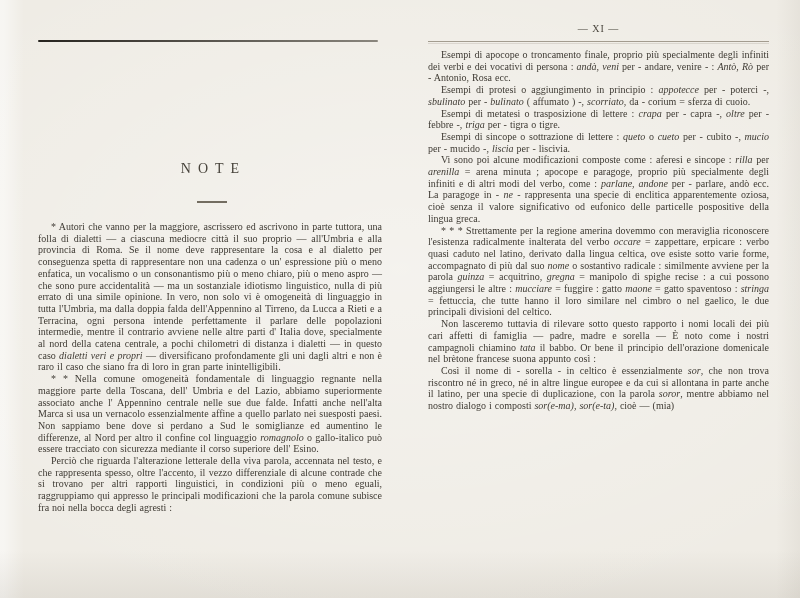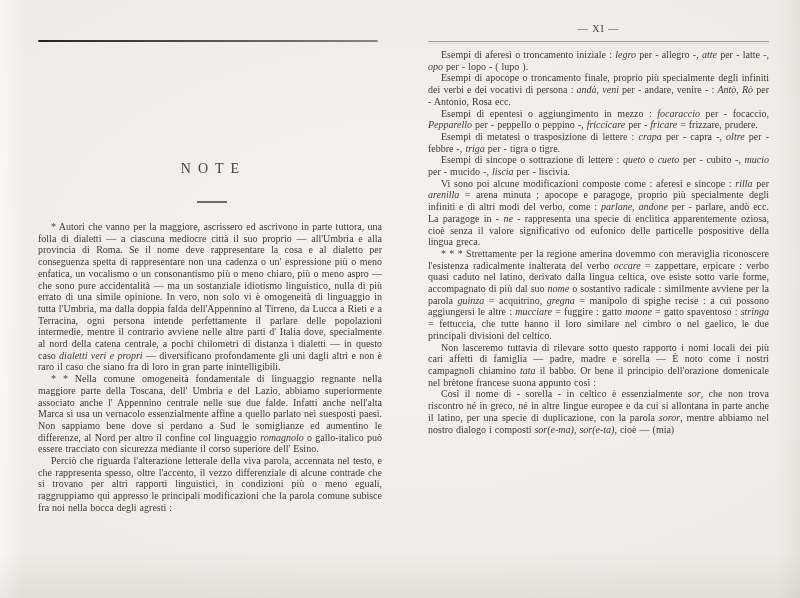--- a/index.html
+++ b/index.html
@@ -97,23 +97,22 @@
       <p class="para gap-before"><span class="marker">* * </span><span>Nella comune omogeneità fondamentale di linguaggio regnante nella maggiore parte della Toscana, dell' Umbria e del Lazio, abbiamo superiormente associato anche l' Appennino centrale nelle sue due falde. Infatti anche nell'alta Marca si usa un vernacolo essenzialmente affine a quello parlato nei suesposti paesi. Non sappiamo bene dove si perdano a Sud le somiglianze ed aumentino le differenze, al Nord per altro il confine col linguaggio <i>romagnolo</i> o gallo-italico può essere tracciato con sicurezza mediante il corso superiore dell' Esino.</span></p>
       <p class="para"><span class="marker"></span><span>Perciò che riguarda l'alterazione letterale della viva parola, accennata nel testo, e che rappresenta spesso, oltre l'accento, il vezzo differenziale di alcune contrade che si trovano per altri rapporti linguistici, in condizioni più o meno eguali, raggruppiamo qui appresso le principali modificazioni che la parola comune subisce fra noi nella bocca degli agresti :</span></p>
     </div>
   </div>
 
   <div class="page-col col-right">
     <div class="page-header">— XI —</div>
     <div class="header-rule"></div>
 
     <div class="text-block right-text">
-      <p class="para"><span class="marker"></span><span>Esempi di aferesi o troncamento iniziale : <i>legro</i> per - allegro -, <i>atte</i> per - latte -, <i>opo</i> per - lopo - ( lupo ).</span></p>
       <p class="para"><span class="marker"></span><span>Esempi di apocope o troncamento finale, proprio più specialmente degli infiniti dei verbi e dei vocativi di persona : <i>andà, veni</i> per - andare, venire - : <i>Antò, Rò</i> per - Antonio, Rosa ecc.</span></p>
-      <p class="para"><span class="marker"></span><span>Esempi di epentesi o aggiungimento in mezzo : <i>focaraccio</i> per - focaccio, <i>Pepparello</i> per - peppello o peppino -, <i>friccicare</i> per - <i>fricare</i> = frizzare, prudere.</span></p>
+      <p class="para"><span class="marker"></span><span>Esempi di protesi o aggiungimento in principio : <i>appotecce</i> per - poterci -, <i>sbulinato</i> per - <i>bulinato</i> ( affumato ) -, <i>scorriato</i>, da - corium = sferza di cuoio.</span></p>
       <p class="para"><span class="marker"></span><span>Esempi di metatesi o trasposizione di lettere : <i>crapa</i> per - capra -, <i>oltre</i> per - febbre -, <i>triga</i> per - tigra o tigre.</span></p>
       <p class="para"><span class="marker"></span><span>Esempi di sincope o sottrazione di lettere : <i>queto</i> o <i>cueto</i> per - cubito -, <i>mucio</i> per - mucido -, <i>liscia</i> per - liscivia.</span></p>
       <p class="para"><span class="marker"></span><span>Vi sono poi alcune modificazioni composte come : aferesi e sincope : <i>rilla</i> per <i>arenilla</i> = arena minuta ; apocope e paragoge, proprio più specialmente degli infiniti e di altri modi del verbo, come : <i>parlane, andone</i> per - parlare, andò ecc. La paragoge in - <i>ne</i> - rappresenta una specie di enclitica apparentemente oziosa, cioè senza il valore significativo od eufonico delle particelle pospositive della lingua greca.</span></p>
       <p class="para gap-before"><span class="marker">* * * </span><span>Strettamente per la regione amerina dovemmo con meraviglia riconoscere l'esistenza radicalmente inalterata del verbo <i>occare</i> = zappettare, erpicare : verbo quasi caduto nel latino, derivato dalla lingua celtica, ove esiste sotto varie forme, accompagnato di più dal suo <i>nome</i> o sostantivo radicale : similmente avviene per la parola <i>guinza</i> = acquitrino, <i>gregna</i> = manipolo di spighe recise : a cui possono aggiungersi le altre : <i>mucciare</i> = fuggire : gatto <i>maone</i> = gatto spaventoso : <i>stringa</i> = fettuccia, che tutte hanno il loro similare nel cimbro o nel gaelico, le due principali divisioni del celtico.</span></p>
       <p class="para"><span class="marker"></span><span>Non lasceremo tuttavia di rilevare sotto questo rapporto i nomi locali dei più cari affetti di famiglia — padre, madre e sorella — È noto come i nostri campagnoli chiamino <i>tata</i> il babbo. Or bene il principio dell'orazione domenicale nel brètone francese suona appunto così :</span></p>
       <p class="para">Così il nome di - sorella - in celtico è essenzialmente <i>sor</i>, che non trova riscontro né in greco, né in altre lingue europee e da cui si allontana in parte anche il latino, per una specie di duplicazione, con la parola <i>soror</i>, mentre abbiamo nel nostro dialogo i composti <i>sor(e-ma), sor(e-ta)</i>, cioè — (mia)</p>
     </div>
   </div>
 
 </div>

